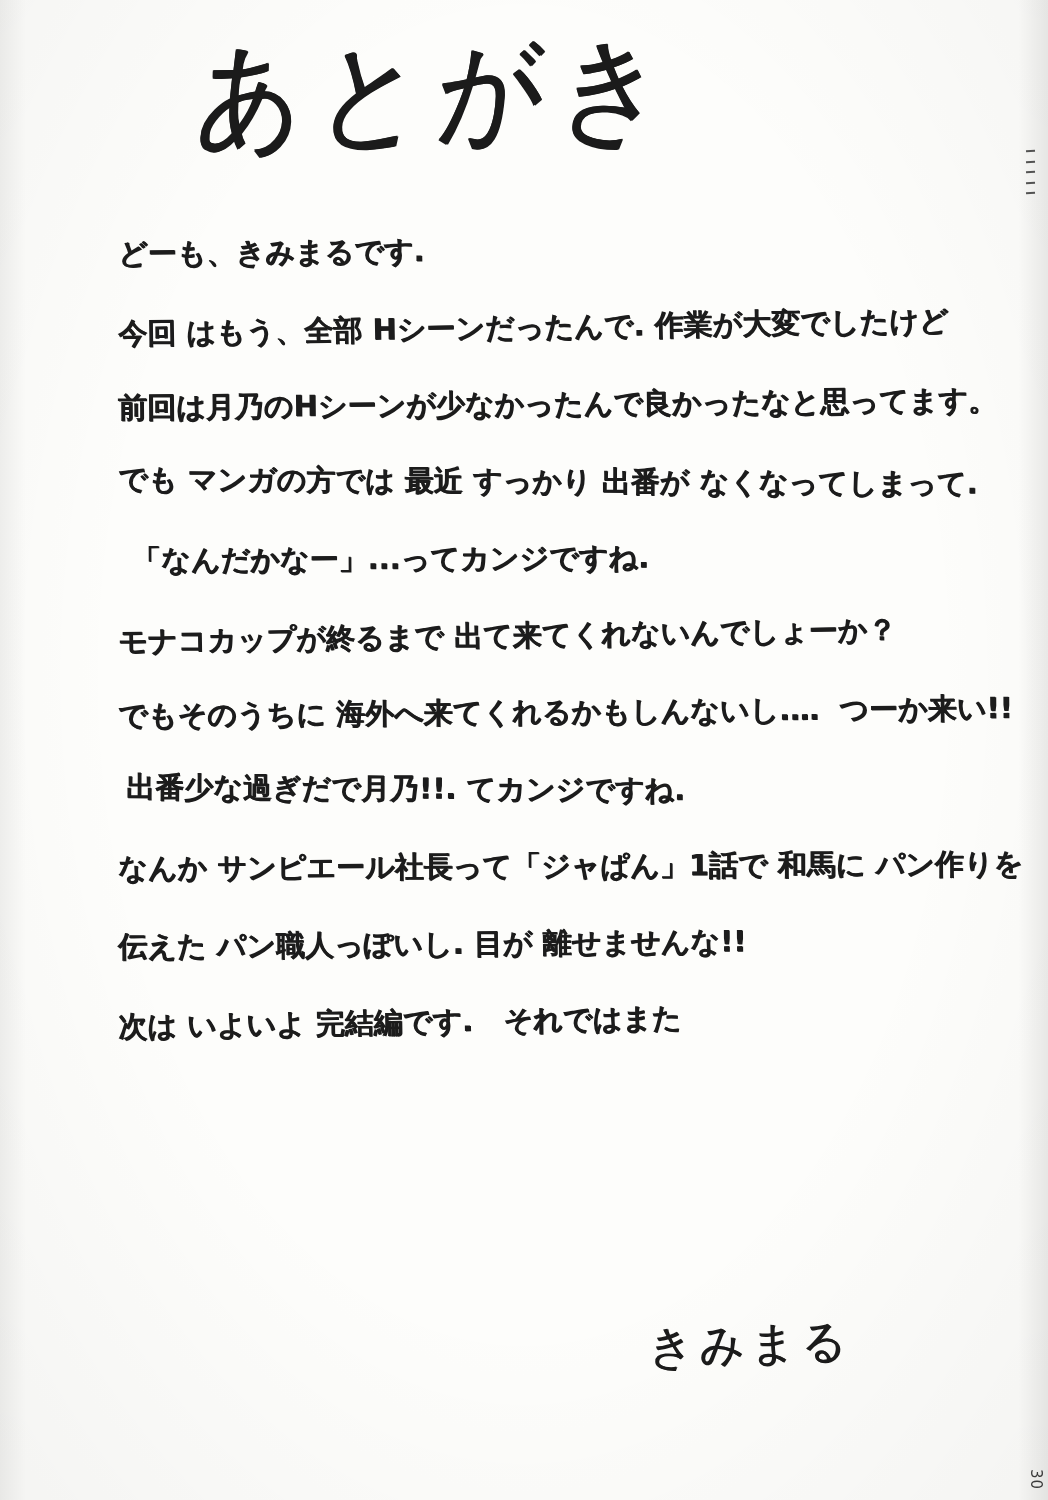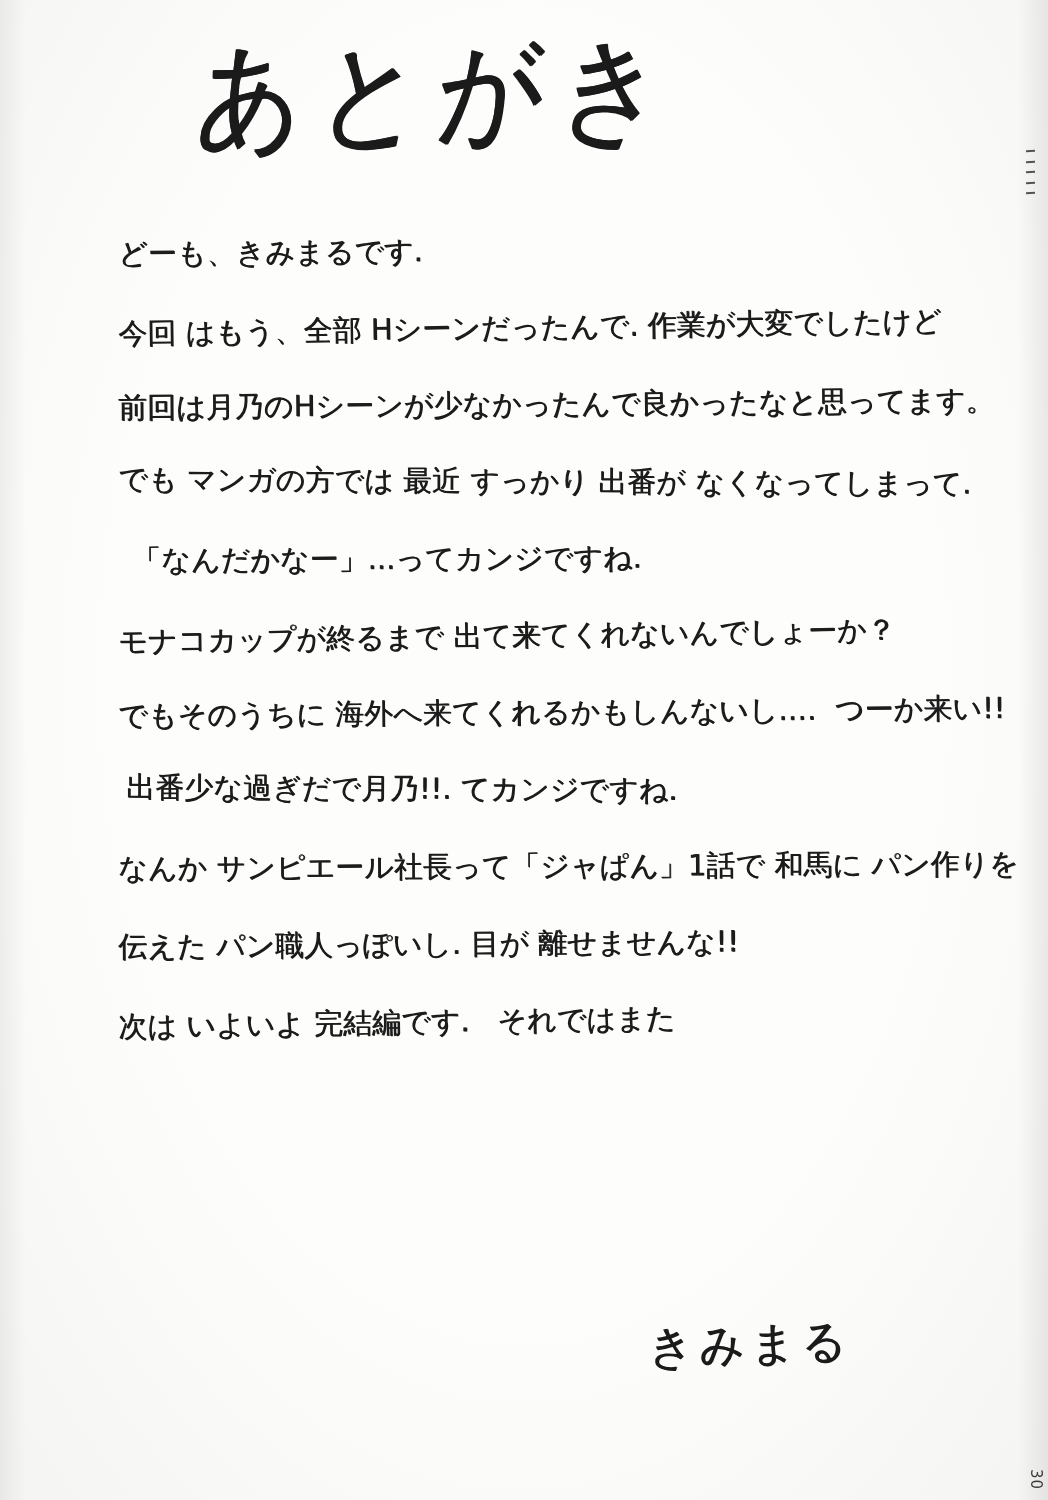--- a/index.html
+++ b/index.html
@@ -55,20 +55,21 @@
     font-weight: 400;
     transform: skewX(-3deg) rotate(-1.2deg) scaleY(1.12);
     text-shadow: 1px 0 0 #1b1b1b, 0 1px 0 #1b1b1b, 1.6px 0.6px 0 #1b1b1b;
   }
 
   .body-text {
     position: absolute;
     left: 118px;
     top: 236px;
     width: 830px;
+    font-weight: bold;
   }
   .line {
     color: #1c1c1c;
     font-size: 29px;
     line-height: 1;
     margin-bottom: 48px;
     white-space: pre;
     font-family: "DejaVu Sans", sans-serif;
     text-shadow: 0.8px 0.4px 0 #1c1c1c;
   }

